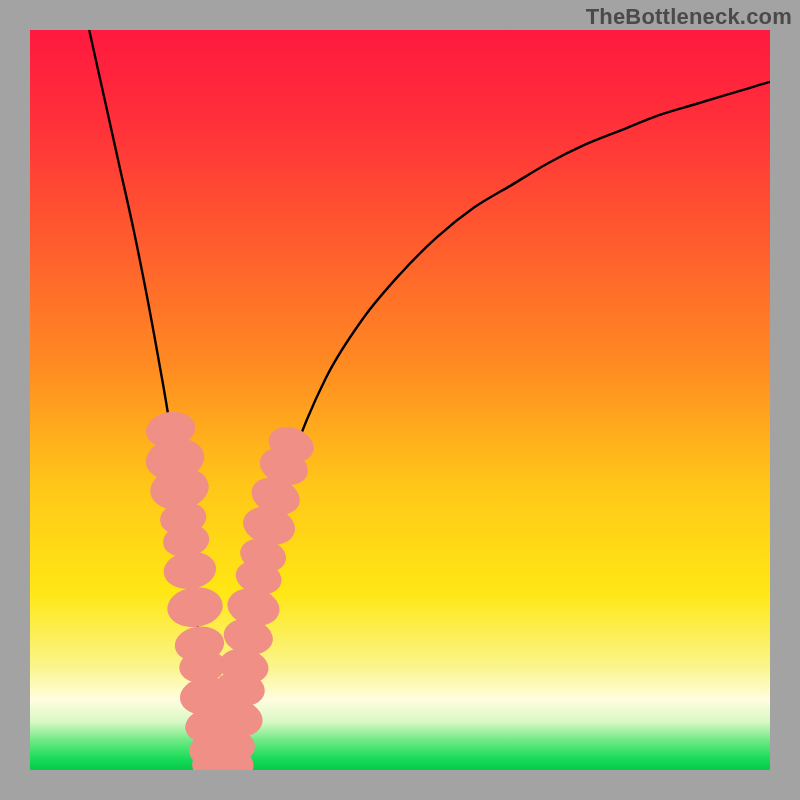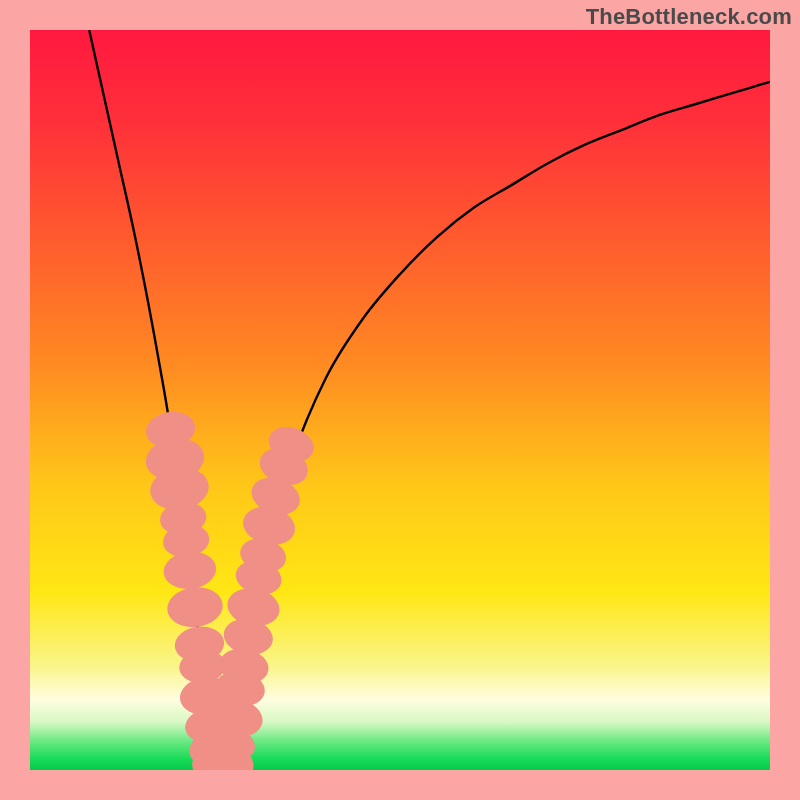--- a/index.html
+++ b/index.html
@@ -10,21 +10,21 @@
     overflow: hidden;
     background: #000;
     font-family: Arial, Helvetica, sans-serif;
   }
   .frame {
     position: absolute;
     left: 0;
     top: 0;
     width: 800px;
     height: 800px;
-    background: #fca5a5;
+    background: #a3a3a3;
   }
   .plot {
     position: absolute;
     left: 30px;
     top: 30px;
     width: 740px;
     height: 740px;
     overflow: hidden;
   }
   .watermark {

